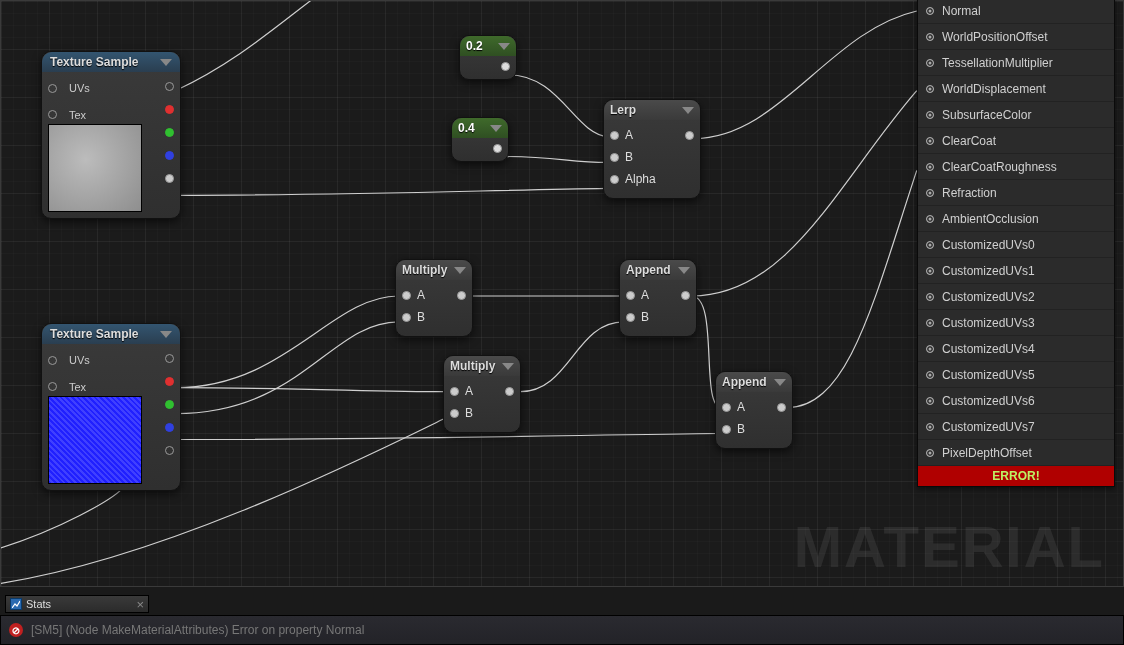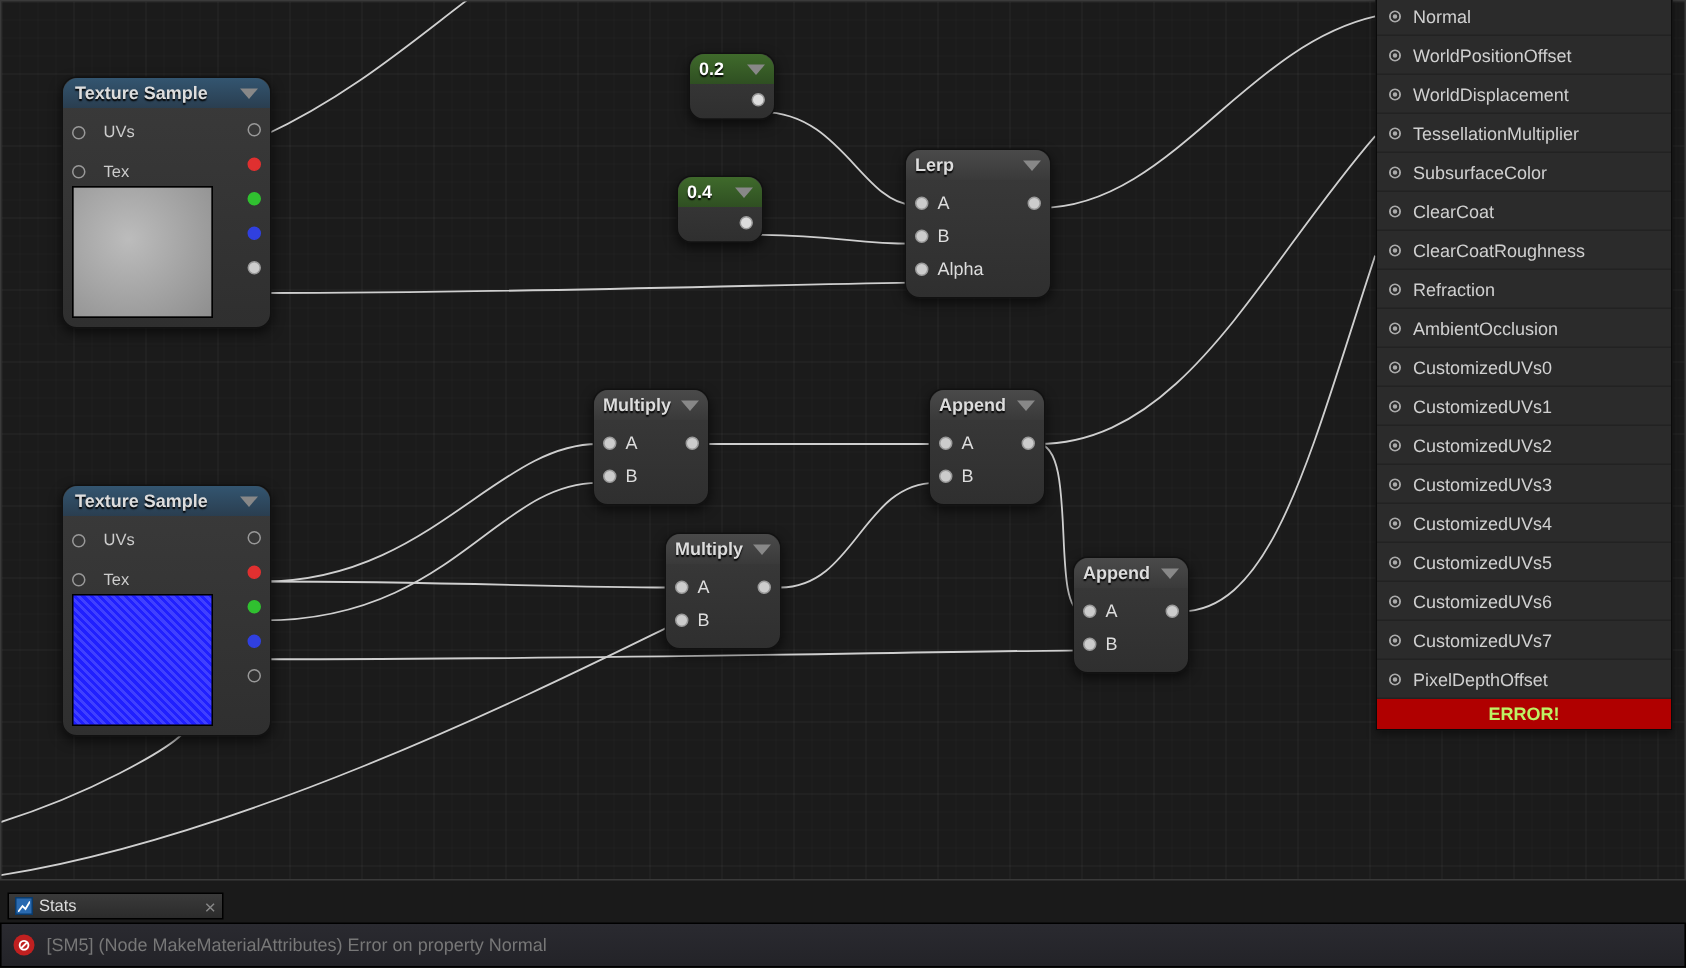--- a/index.html
+++ b/index.html
@@ -301,25 +301,25 @@
         <div class="attr-row">
           <span class="pin"></span>
           <span>Normal</span>
         </div>
         <div class="attr-row">
           <span class="pin"></span>
           <span>WorldPositionOffset</span>
         </div>
         <div class="attr-row">
           <span class="pin"></span>
+          <span>TessellationMultiplier</span>
+        </div>
+        <div class="attr-row">
+          <span class="pin"></span>
           <span>WorldDisplacement</span>
-        </div>
-        <div class="attr-row">
-          <span class="pin"></span>
-          <span>TessellationMultiplier</span>
         </div>
         <div class="attr-row">
           <span class="pin"></span>
           <span>SubsurfaceColor</span>
         </div>
         <div class="attr-row">
           <span class="pin"></span>
           <span>ClearCoat</span>
         </div>
         <div class="attr-row">
@@ -367,20 +367,21 @@
           <span>CustomizedUVs7</span>
         </div>
         <div class="attr-row">
           <span class="pin"></span>
           <span>PixelDepthOffset</span>
         </div>
       </div>
     <div class="attr-err">ERROR!</div>
   </div>
 
+  <div class="watermark">MATERIAL</div>
 </div>
 
 <div class="stats-wrap">
   <div class="stats-tab">
     <span class="ticon">
       <svg width="8" height="8" viewBox="0 0 8 8">
           <path d="M0 8 L3 4 L5 6 L8 1" stroke="#fff" stroke-width="1.2" fill="none"></path>
         </svg>
     </span>
     <span>Stats</span>

